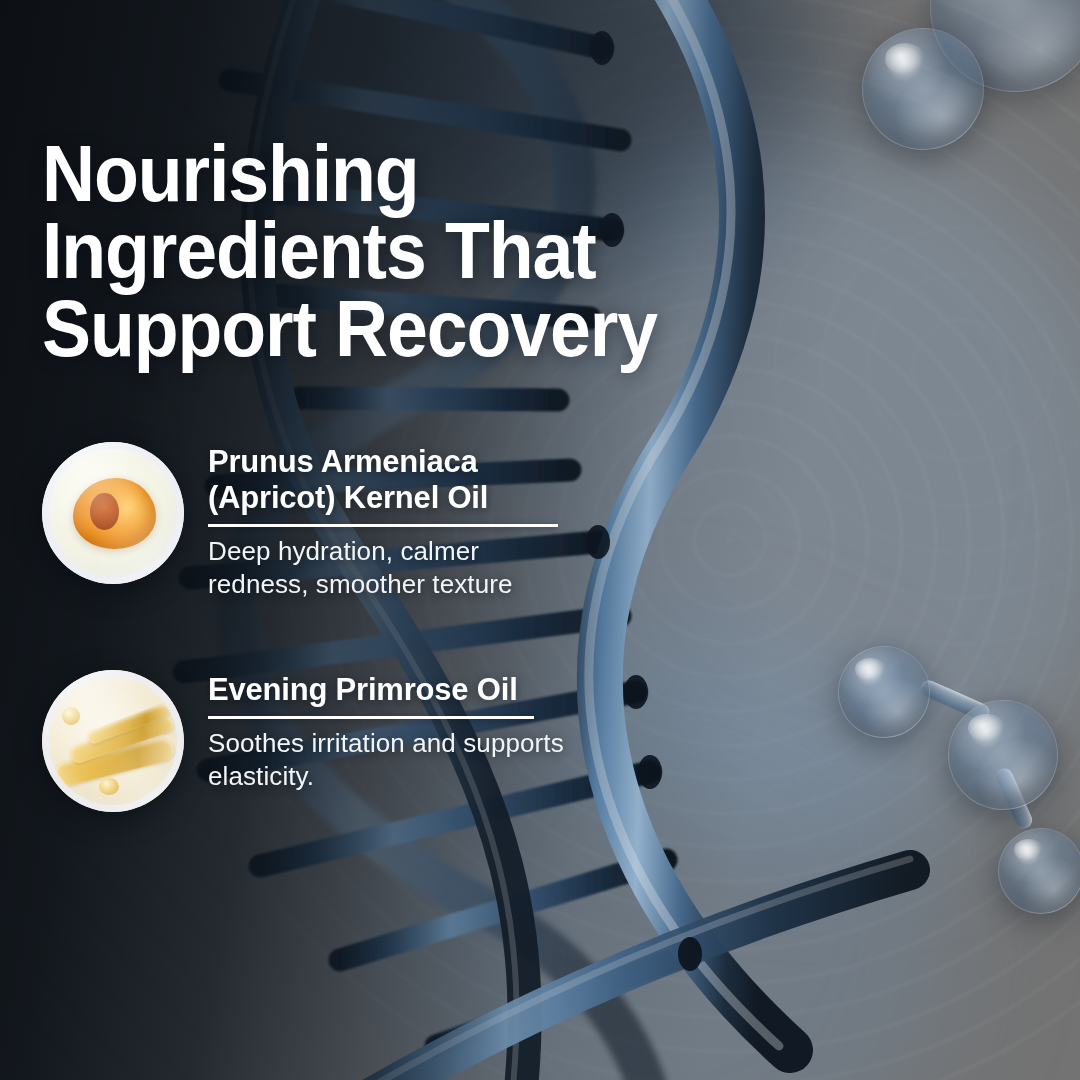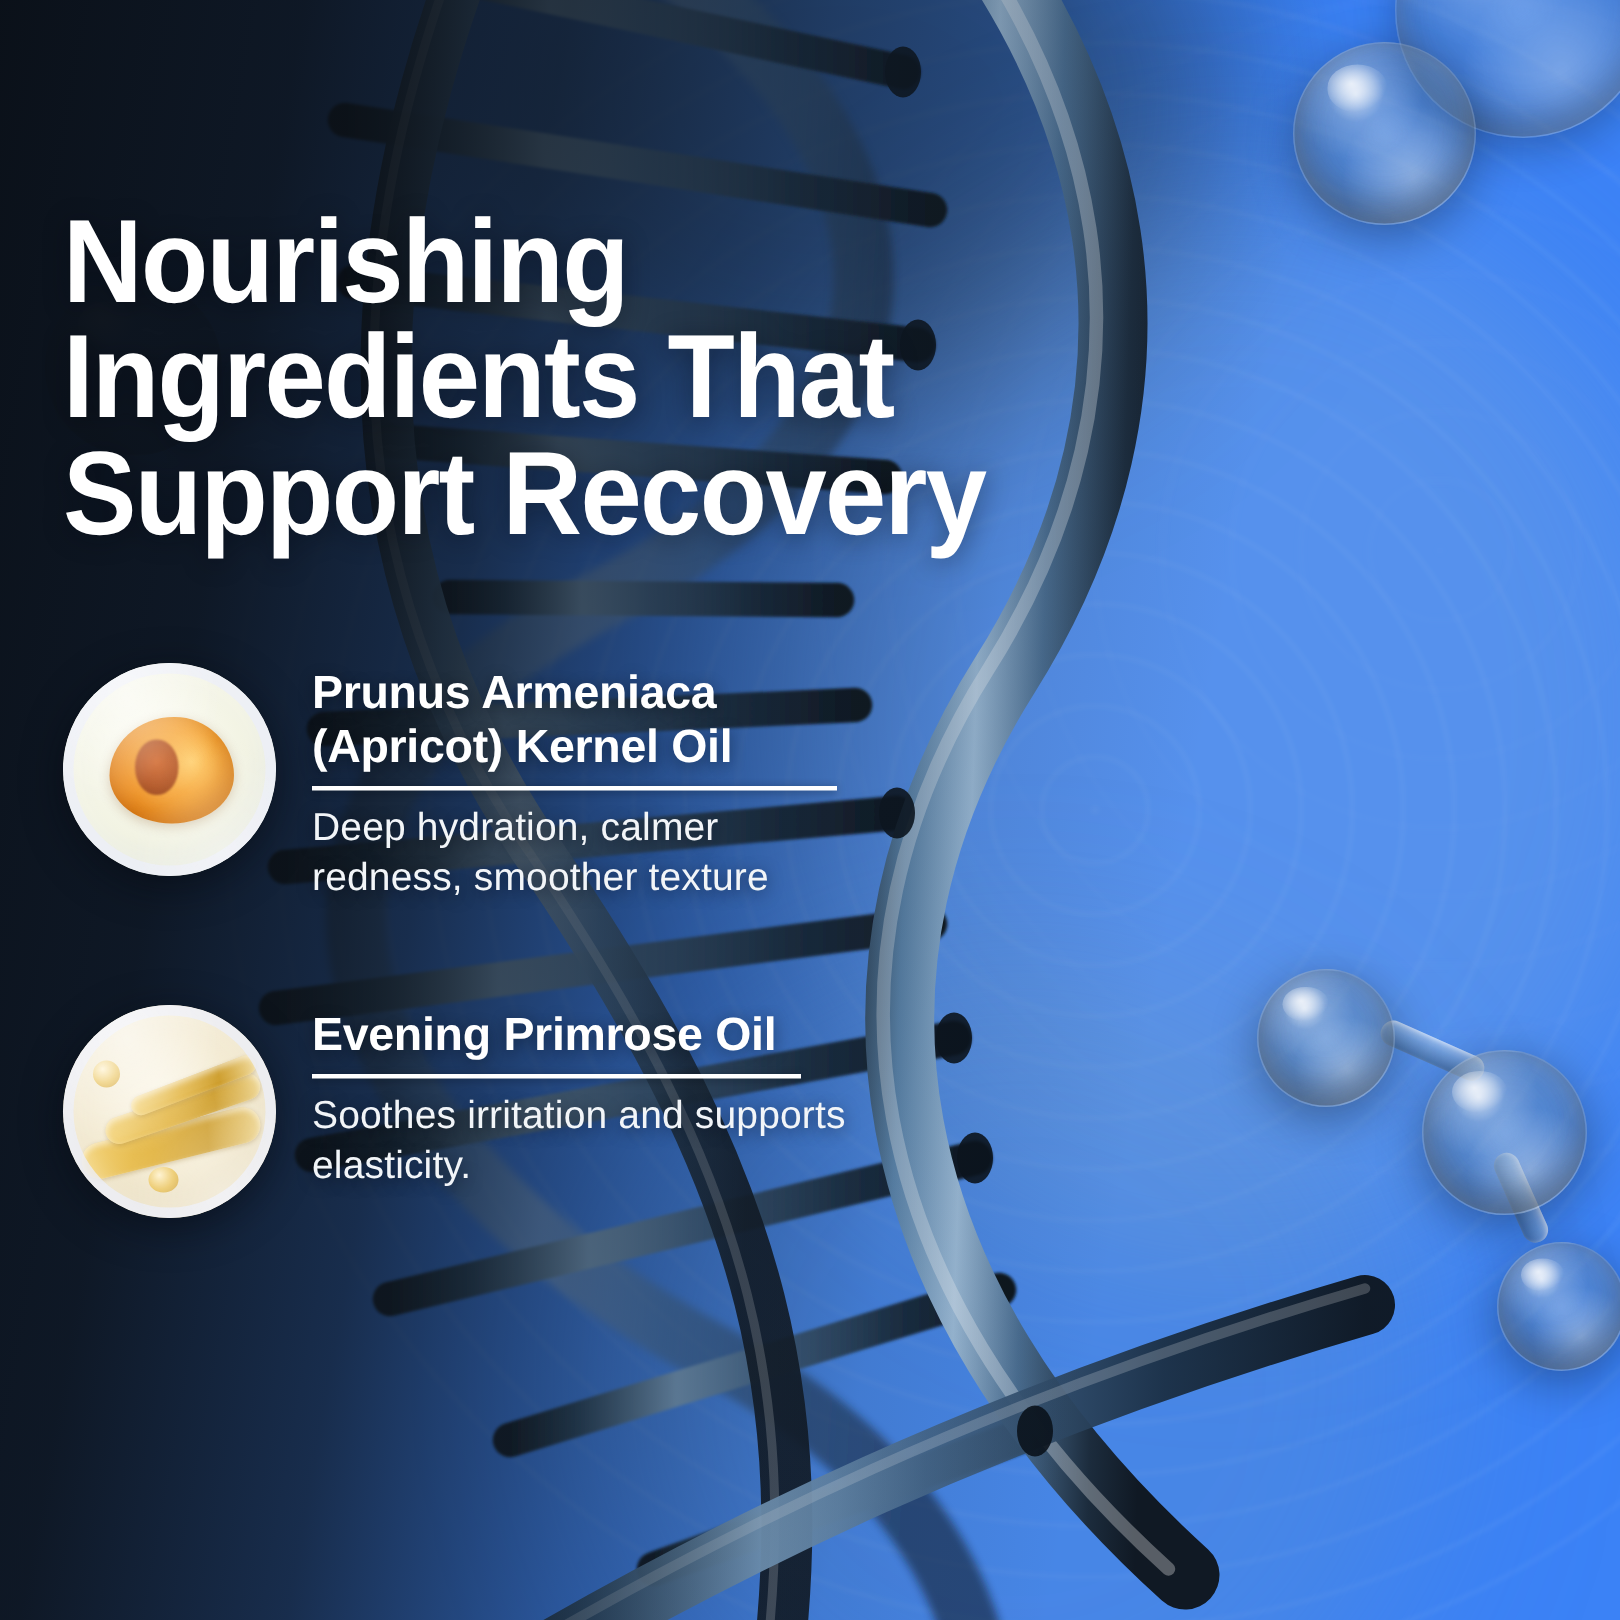--- a/index.html
+++ b/index.html
@@ -4,21 +4,21 @@
 <title>Nourishing Ingredients</title>
 <style>
   html,body{margin:0;padding:0;background:#0d1218;}
   *{box-sizing:border-box;}
 
   .canvas{
     position:relative;
     width:1080px;height:1080px;
     overflow:hidden;
     font-family:"Liberation Sans","DejaVu Sans",sans-serif;
-    background:#3b82f6;
+    background:#737373;
   }
 
   
   .bg{position:absolute;inset:0;overflow:hidden;}
 
   .bg-base{
     position:absolute;inset:0;
     background:
       radial-gradient(120% 90% at 88% 42%, #7e9cba 0%, #5f7e9e 22%, #3f5a78 46%, #26384d 70%, #121922 100%),
       linear-gradient(118deg,#10161d 0%,#141c25 26%,#223446 52%,#4a6party 60%,#44617f 74%,#6d8bab 100%);

